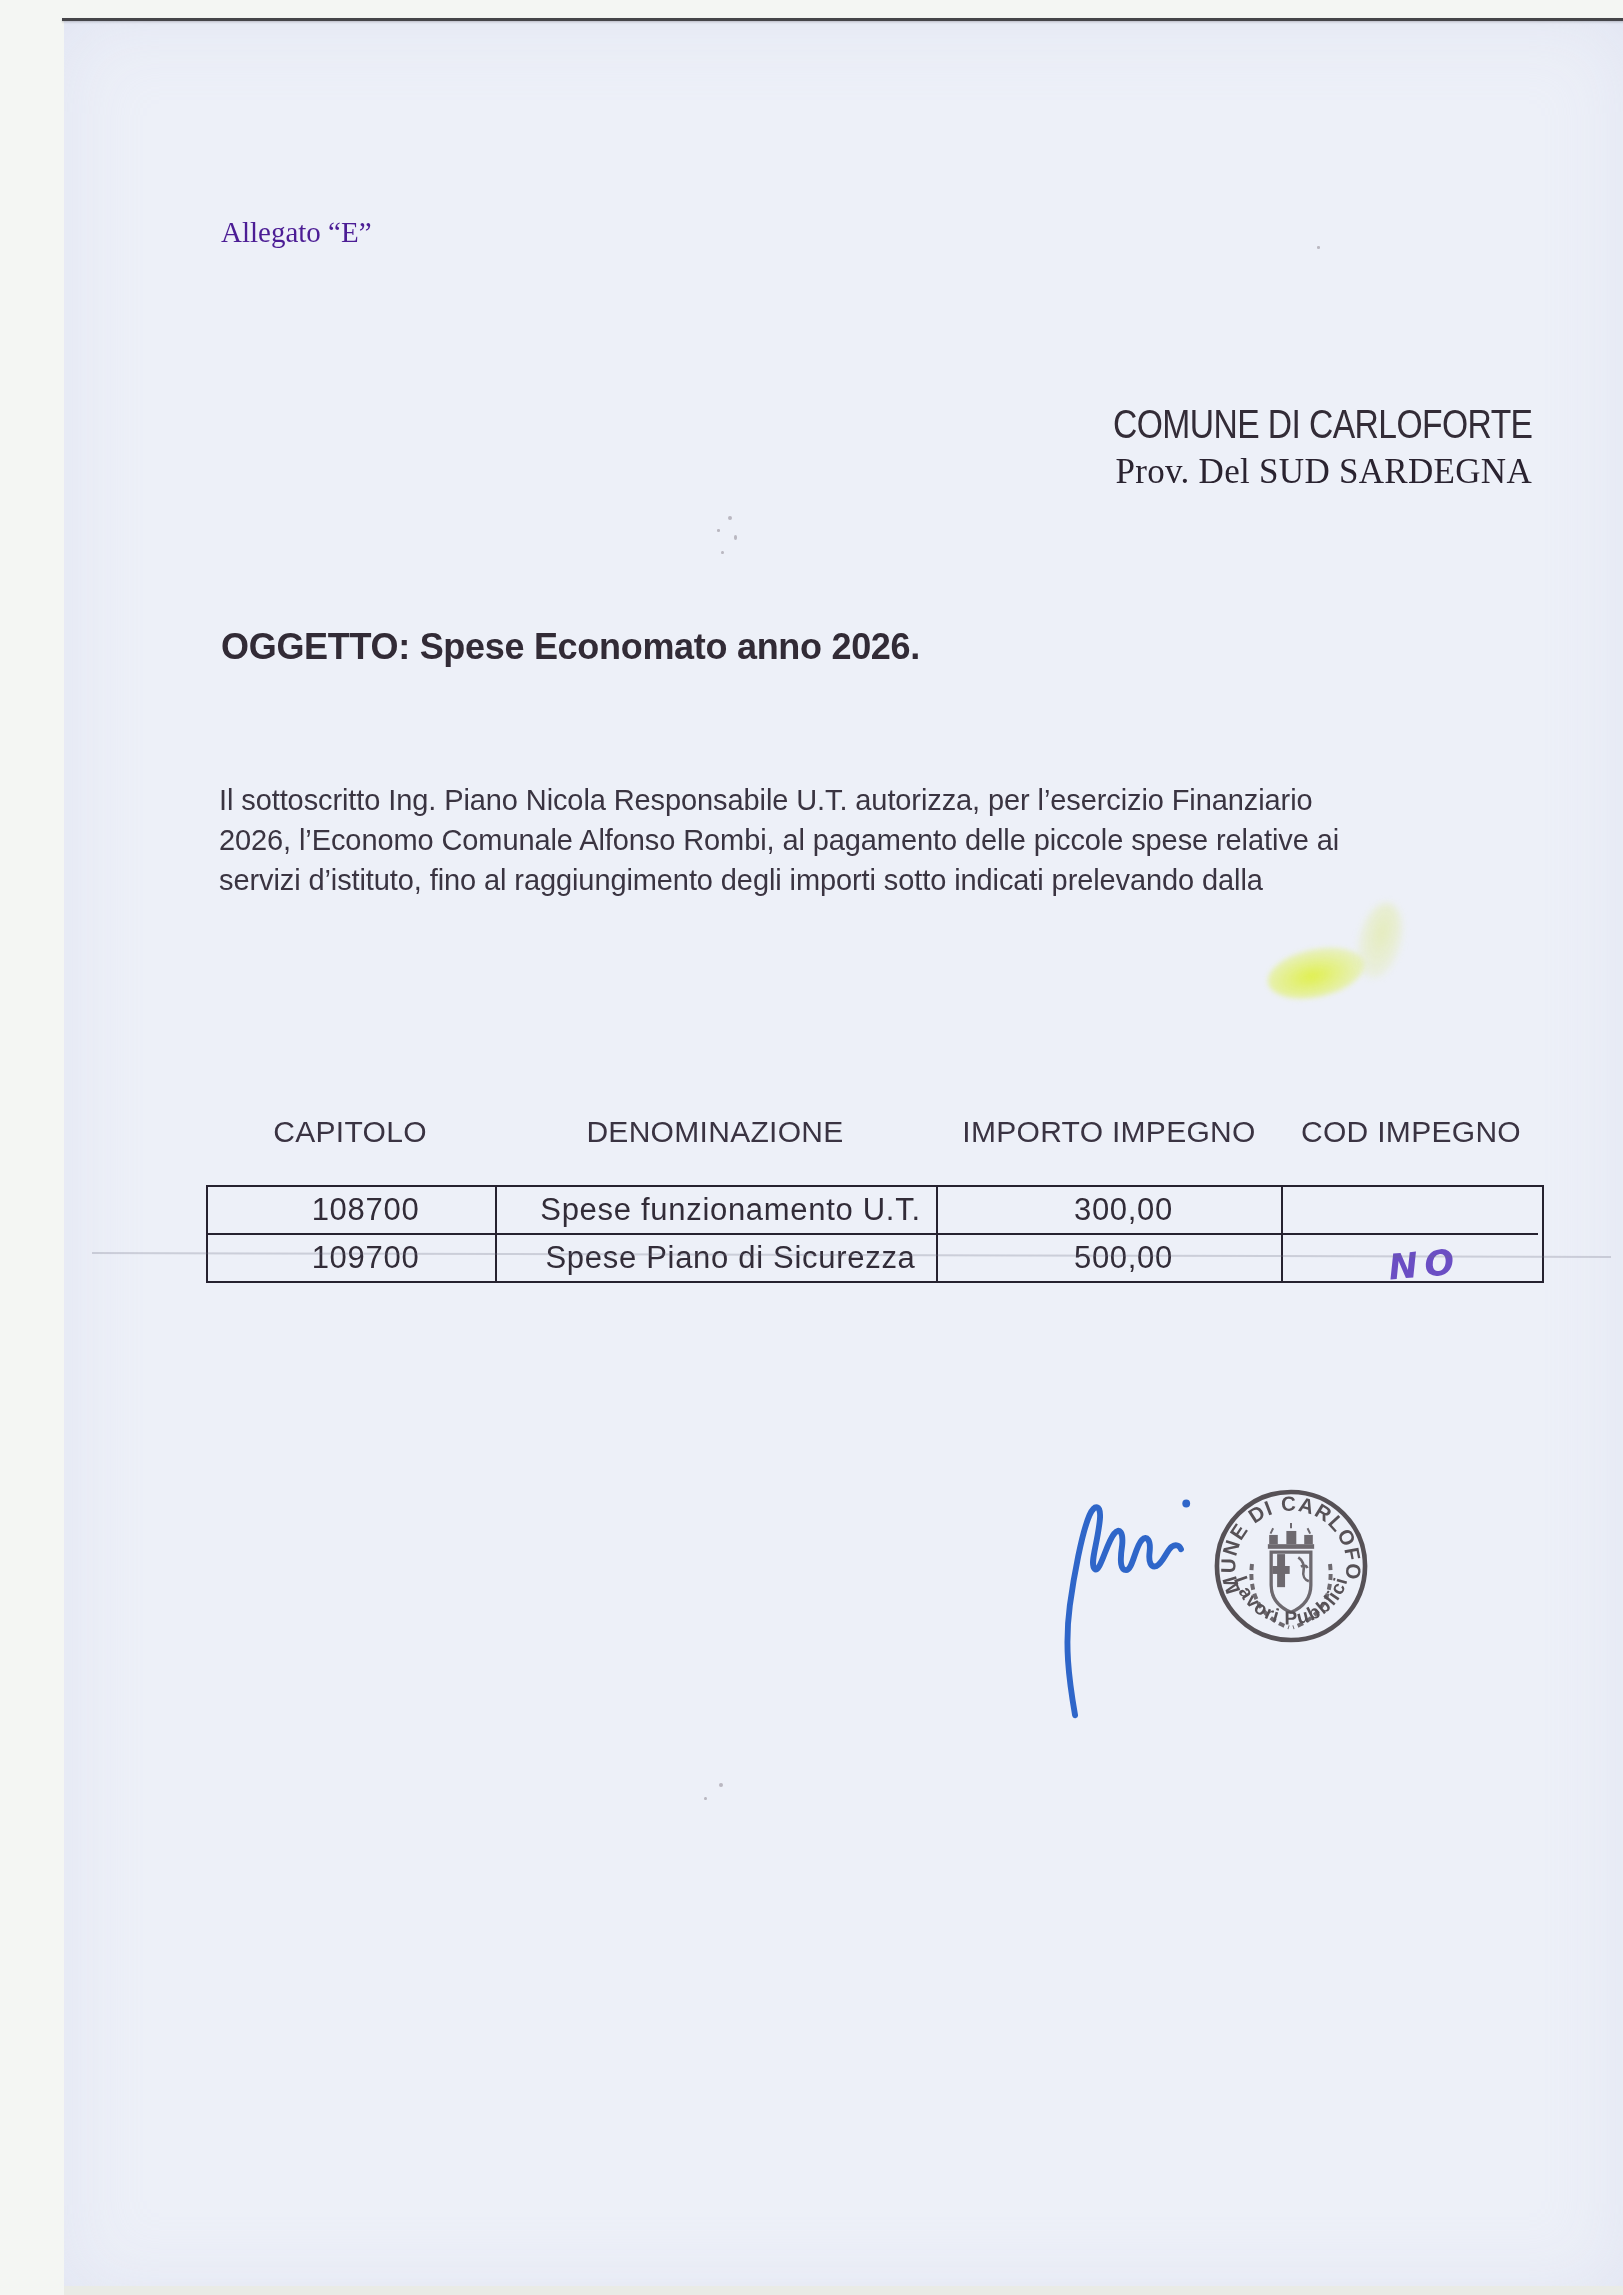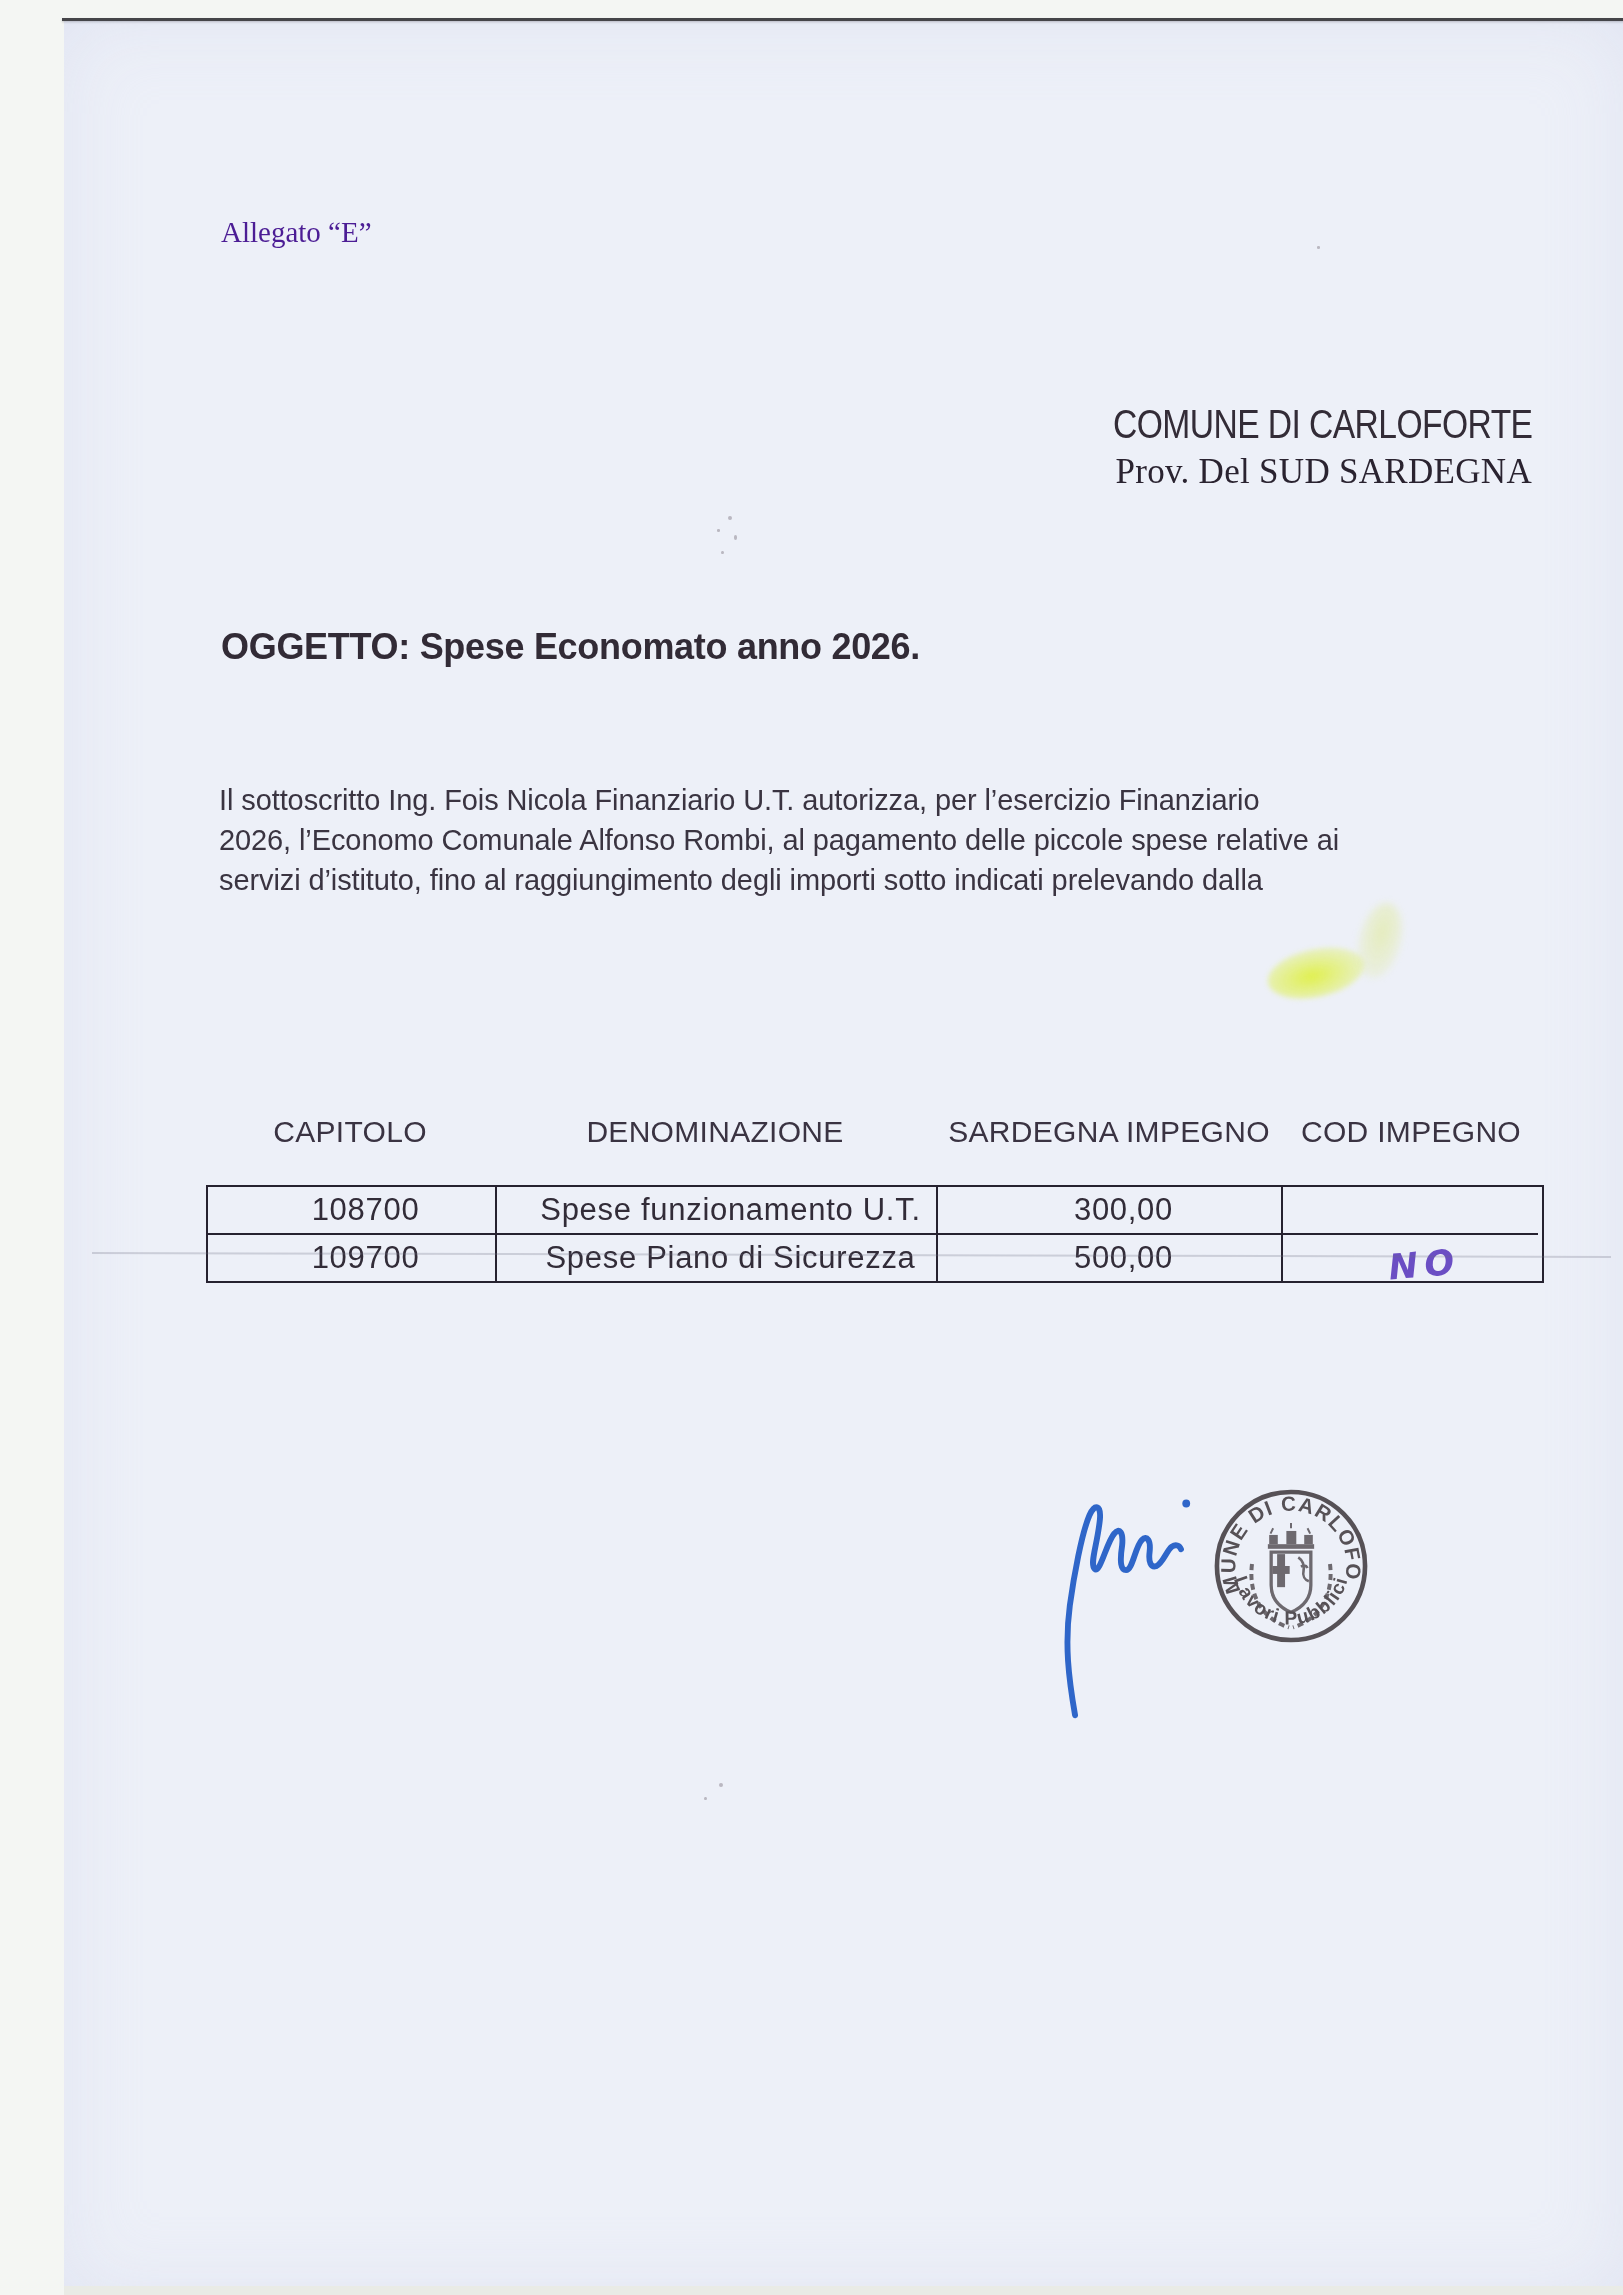--- a/index.html
+++ b/index.html
@@ -64,32 +64,32 @@
   <div class="allegato">Allegato “E”</div>
 
   <div class="letterhead">
     <div><span class="muni">COMUNE DI CARLOFORTE</span></div>
     <div class="prov">Prov. Del SUD SARDEGNA</div>
   </div>
 
   <div class="subject">OGGETTO: Spese Economato anno 2026.</div>
 
   <div class="bodytext">
-    <div>Il sottoscritto Ing. Fois Nicola  Finanziario U.T.  autorizza, per l’esercizio Finanziario</div>
+    <div>Il sottoscritto Ing. Piano Nicola  Responsabile U.T.  autorizza, per l’esercizio Finanziario</div>
     <div>2026, l’Economo Comunale Alfonso Rombi, al pagamento delle piccole spese relative ai</div>
     <div>servizi d’istituto, fino al raggiungimento degli importi sotto indicati prelevando dalla</div>
   </div>
 
   <div class="smudge1"></div>
   <div class="smudge2"></div>
 
   <div class="thead">
     <div class="h">CAPITOLO</div>
     <div class="h">DENOMINAZIONE</div>
-    <div class="h">SARDEGNA IMPEGNO</div>
+    <div class="h">IMPORTO IMPEGNO</div>
     <div class="h">COD IMPEGNO</div>
   </div>
 
   <div class="tbl">
     <div class="cell c0">108700</div>
     <div class="cell">Spese funzionamento U.T.</div>
     <div class="cell">300,00</div>
     <div class="cell"></div>
 
     <div class="cell c0 r1">109700</div>

